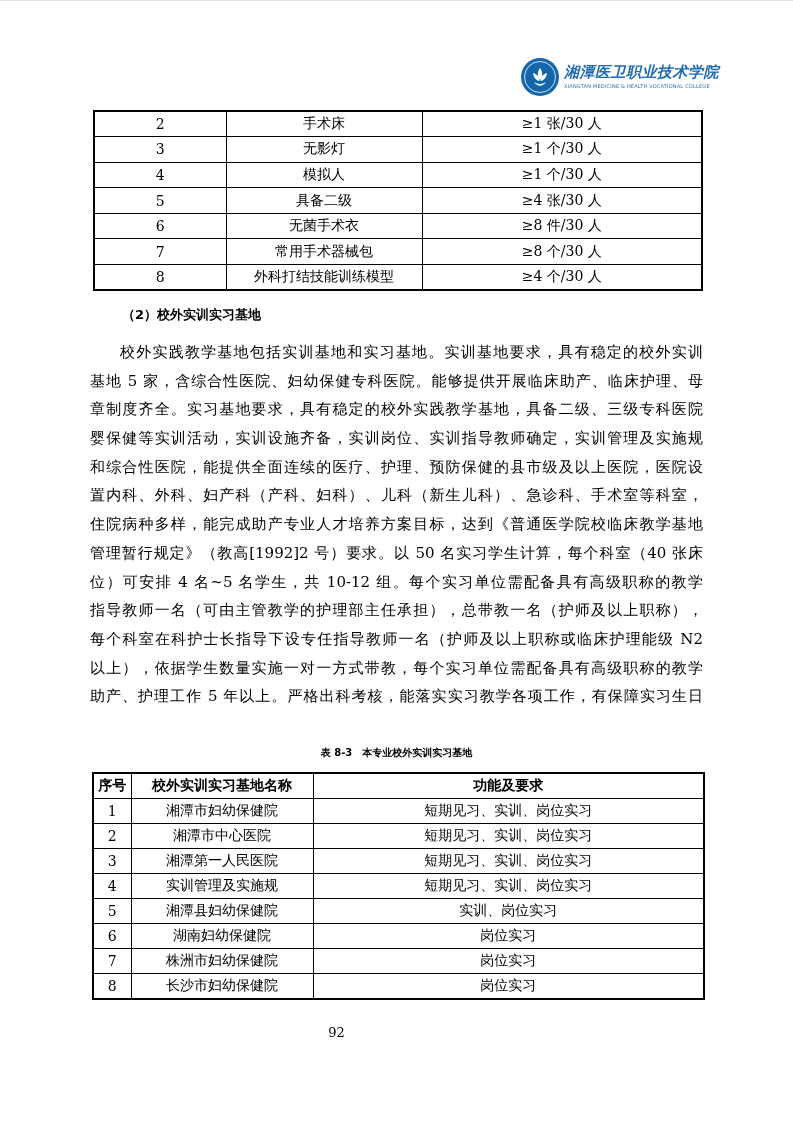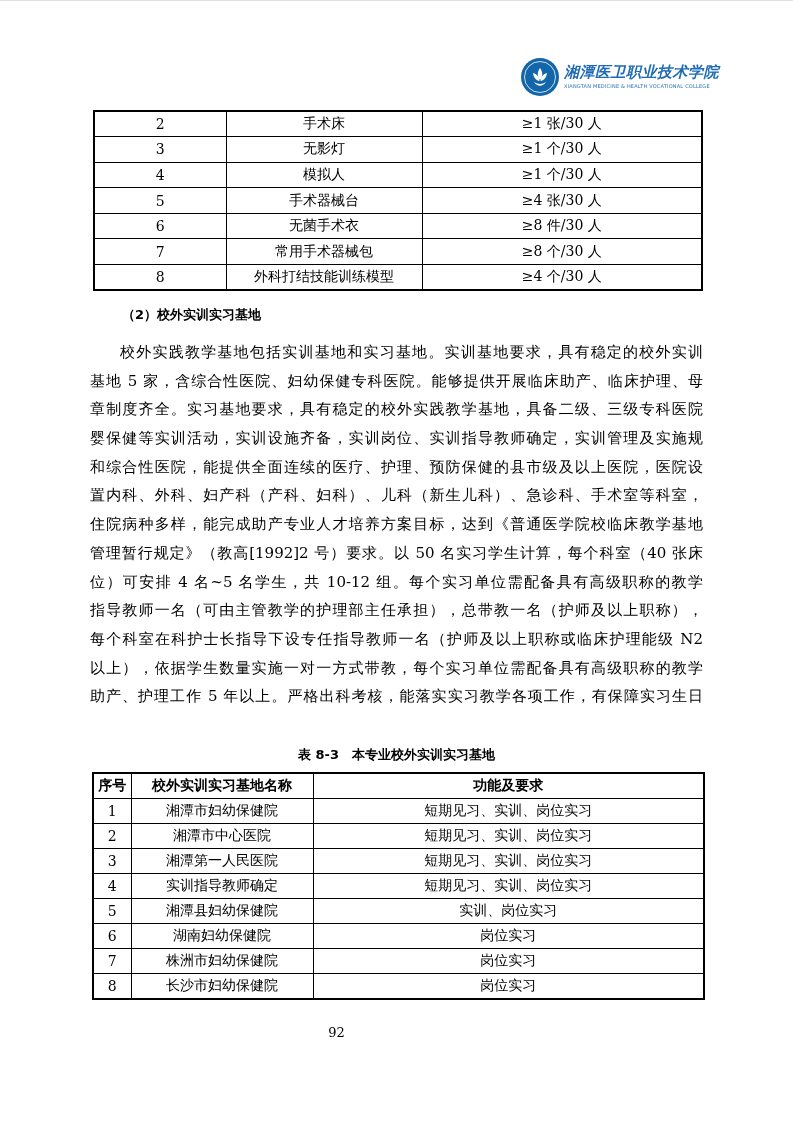--- a/index.html
+++ b/index.html
@@ -33,21 +33,21 @@
         font-family:"DejaVu Sans","Liberation Sans",sans-serif; font-weight:bold; font-size:13px; }
 
   
   .paragraph { position:absolute; top:338px; left:90px; width:613px; font-size:15px; }
   .pline { height:28.7px; line-height:28.7px; text-align:justify; text-align-last:justify; white-space:nowrap; }
   .pline.indent { padding-left:30px; }
   .pline.final { text-align-last:left; }
 
   
   .table-caption { position:absolute; top:746px; left:0; width:793px; text-align:center;
-        font-family:"DejaVu Sans","Liberation Sans",sans-serif; font-weight:bold; font-size:13px; }
+        font-family:"DejaVu Sans","Liberation Sans",sans-serif; font-weight:bold; font-size:10px; }
 
   
   .page-number { position:absolute; top:1025px; left:0; width:673px; text-align:center; font-size:13px; }
 </style>
 </head>
 <body>
 
 <div class="page">
   <div class="top-edge"></div>
 
@@ -85,21 +85,21 @@
         <td>无影灯</td>
         <td>≥1 个/30 人</td>
       </tr>
       <tr>
         <td>4</td>
         <td>模拟人</td>
         <td>≥1 个/30 人</td>
       </tr>
       <tr>
         <td>5</td>
-        <td>手术器械台</td>
+        <td>具备二级</td>
         <td>≥4 张/30 人</td>
       </tr>
       <tr>
         <td>6</td>
         <td>无菌手术衣</td>
         <td>≥8 件/30 人</td>
       </tr>
       <tr>
         <td>7</td>
         <td>常用手术器械包</td>
@@ -157,21 +157,21 @@
         <td>湘潭市中心医院</td>
         <td>短期见习、实训、岗位实习</td>
       </tr>
       <tr>
         <td>3</td>
         <td>湘潭第一人民医院</td>
         <td>短期见习、实训、岗位实习</td>
       </tr>
       <tr>
         <td>4</td>
-        <td>实训指导教师确定</td>
+        <td>实训管理及实施规</td>
         <td>短期见习、实训、岗位实习</td>
       </tr>
       <tr>
         <td>5</td>
         <td>湘潭县妇幼保健院</td>
         <td>实训、岗位实习</td>
       </tr>
       <tr>
         <td>6</td>
         <td>湖南妇幼保健院</td>

